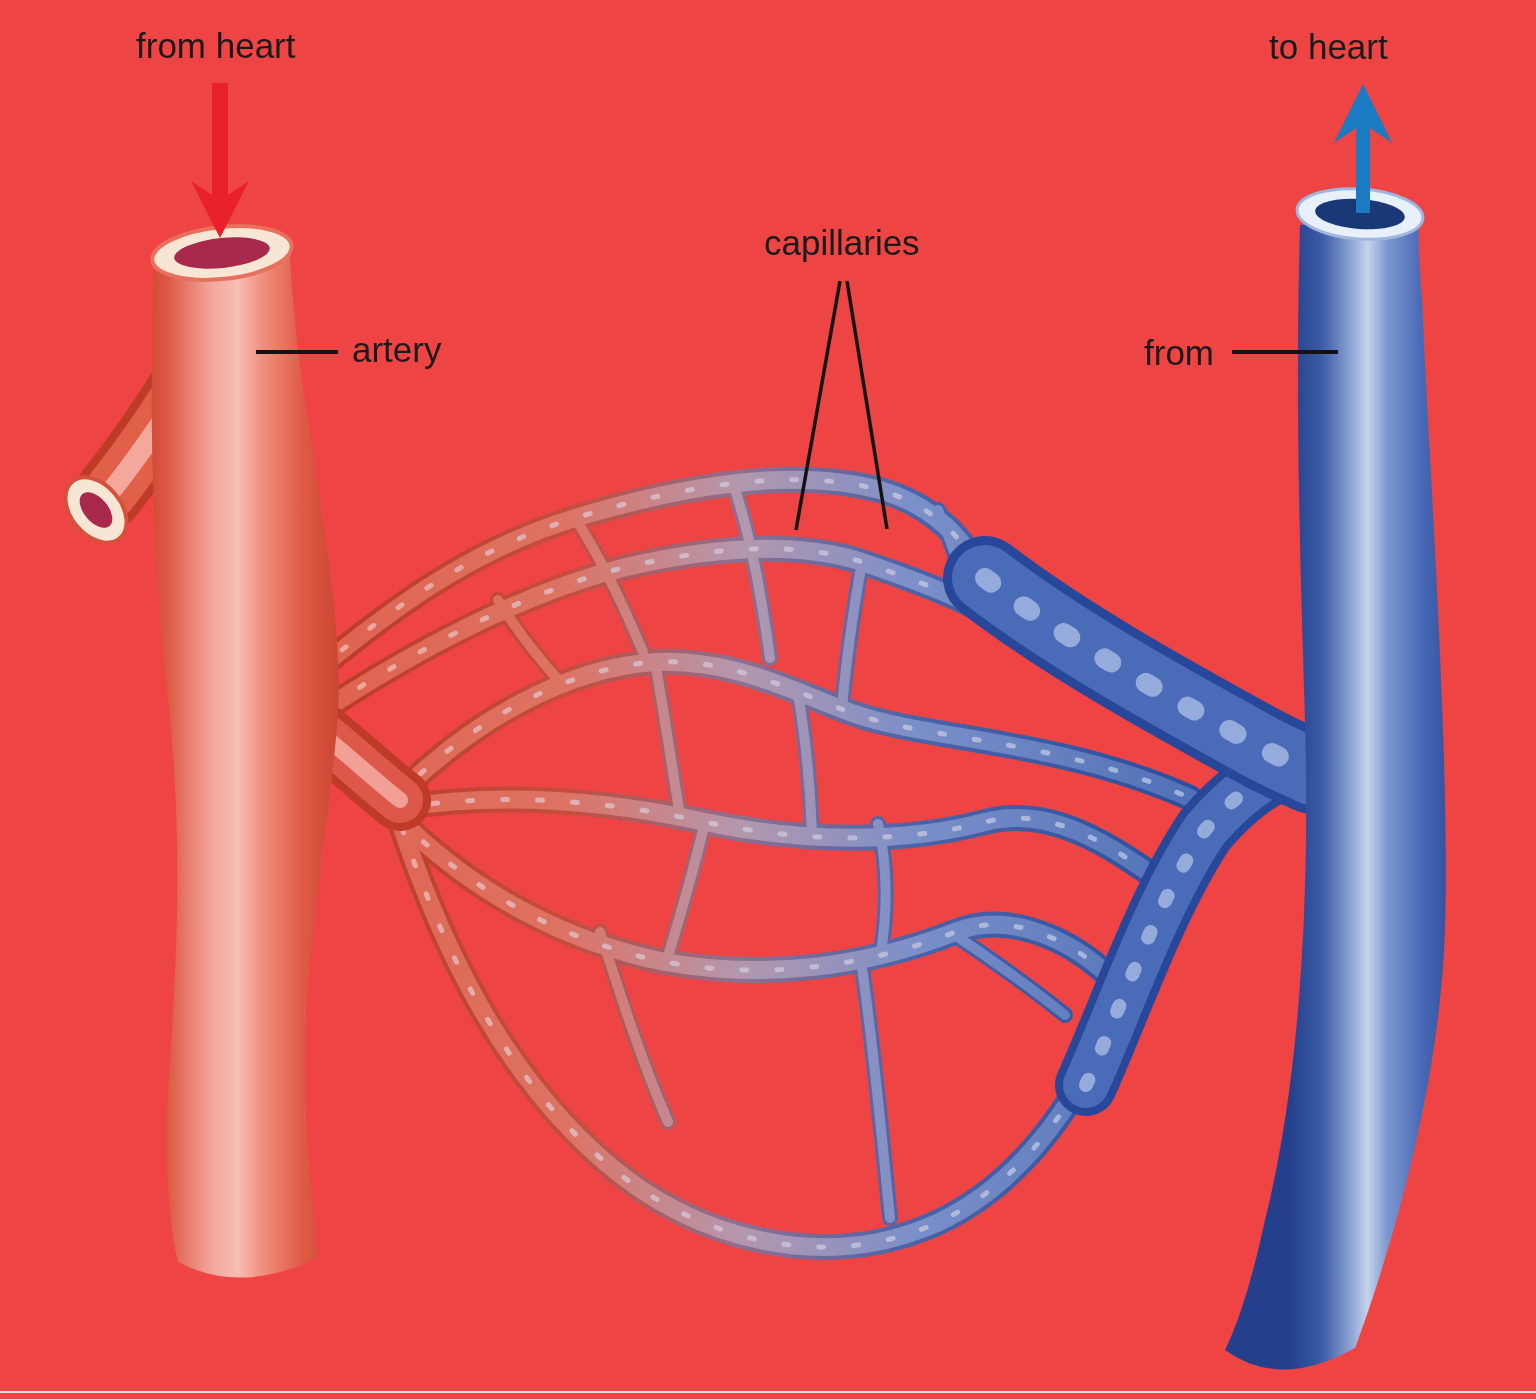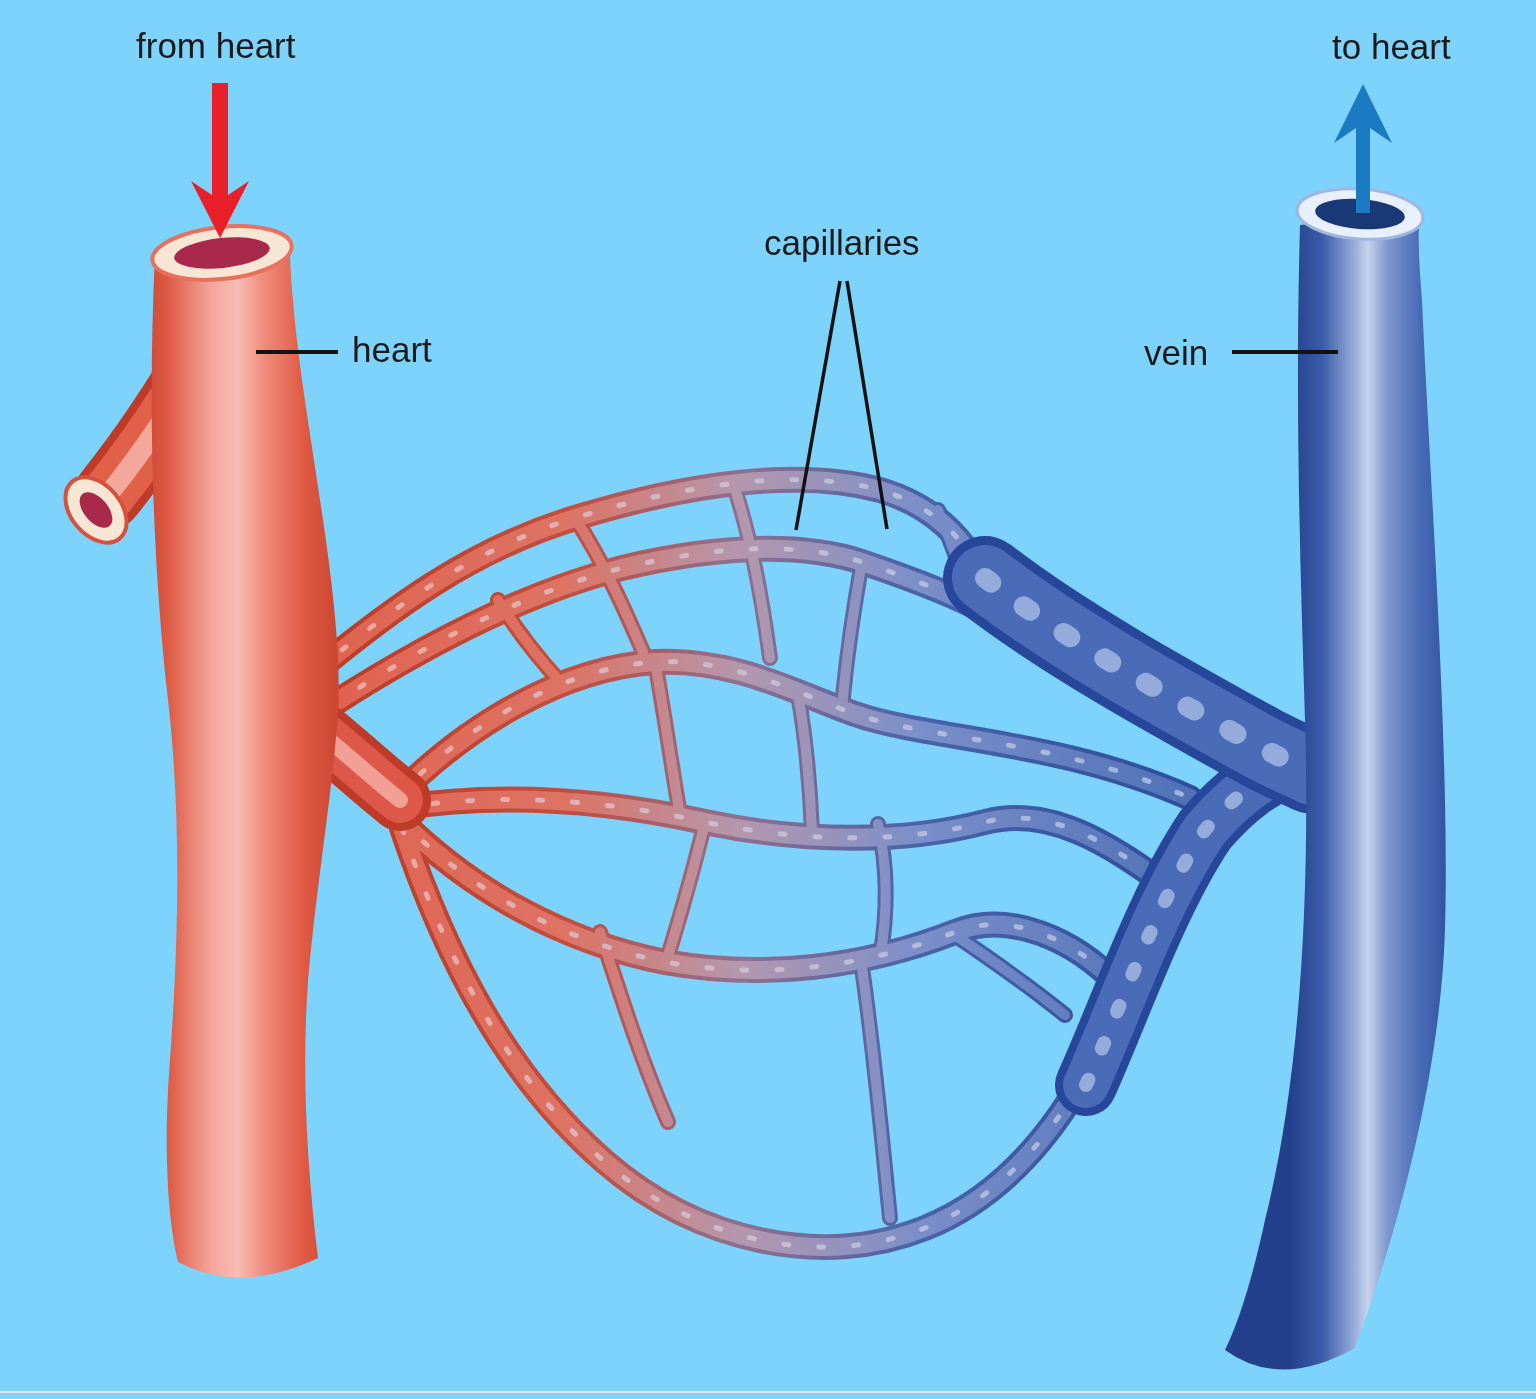--- a/index.html
+++ b/index.html
@@ -1,16 +1,16 @@
 <!DOCTYPE html>
 <html><head>
 <meta charset="utf-8">
 <style>
   html,body{margin:0;padding:0;background:#ffffff;}
-  .stage{position:relative;width:1536px;height:1399px;background:#7dd3fc;overflow:hidden;
+  .stage{position:relative;width:1536px;height:1399px;background:#ef4444;overflow:hidden;
          font-family:"Liberation Sans",sans-serif;}
   .stage svg{position:absolute;left:0;top:0;}
   .lbl{position:absolute;font-size:35px;line-height:1.1;color:#1a1a1a;white-space:nowrap;
        font-family:"Liberation Sans",sans-serif;}
   .baseline{position:absolute;left:0;top:1391px;width:1536px;height:2px;background:#dfe3e8;}
 </style>
 </head>
 <body>
 
 <div class="stage">
@@ -199,23 +199,23 @@
   <g fill="none" stroke-linecap="butt">
     <line x1="256" y1="352" x2="338" y2="352" stroke-width="4" stroke="#121212"></line>
     <line x1="1232" y1="352" x2="1338" y2="352" stroke-width="4" stroke="#121212"></line>
     <line x1="840" y1="281" x2="796" y2="530" stroke-width="3.5" stroke="#121212"></line>
     <line x1="847" y1="281" x2="887" y2="529" stroke-width="3.5" stroke="#121212"></line>
   </g>
 </svg>
 
 <div class="lbl" style="left:136px;top:27px">from heart</div>
 
-<div class="lbl" style="left:1332px;top:28px">to heart</div>
-
-<div class="lbl" style="left:352px;top:331px">heart</div>
+<div class="lbl" style="left:1269px;top:28px">to heart</div>
+
+<div class="lbl" style="left:352px;top:331px">artery</div>
 
 <div class="lbl" style="left:764px;top:224px">capillaries</div>
 
-<div class="lbl" style="left:1144px;top:334px">vein</div>
+<div class="lbl" style="left:1144px;top:334px">from</div>
 
 <div class="baseline"></div>
 
 </div>
 
 </body></html>

